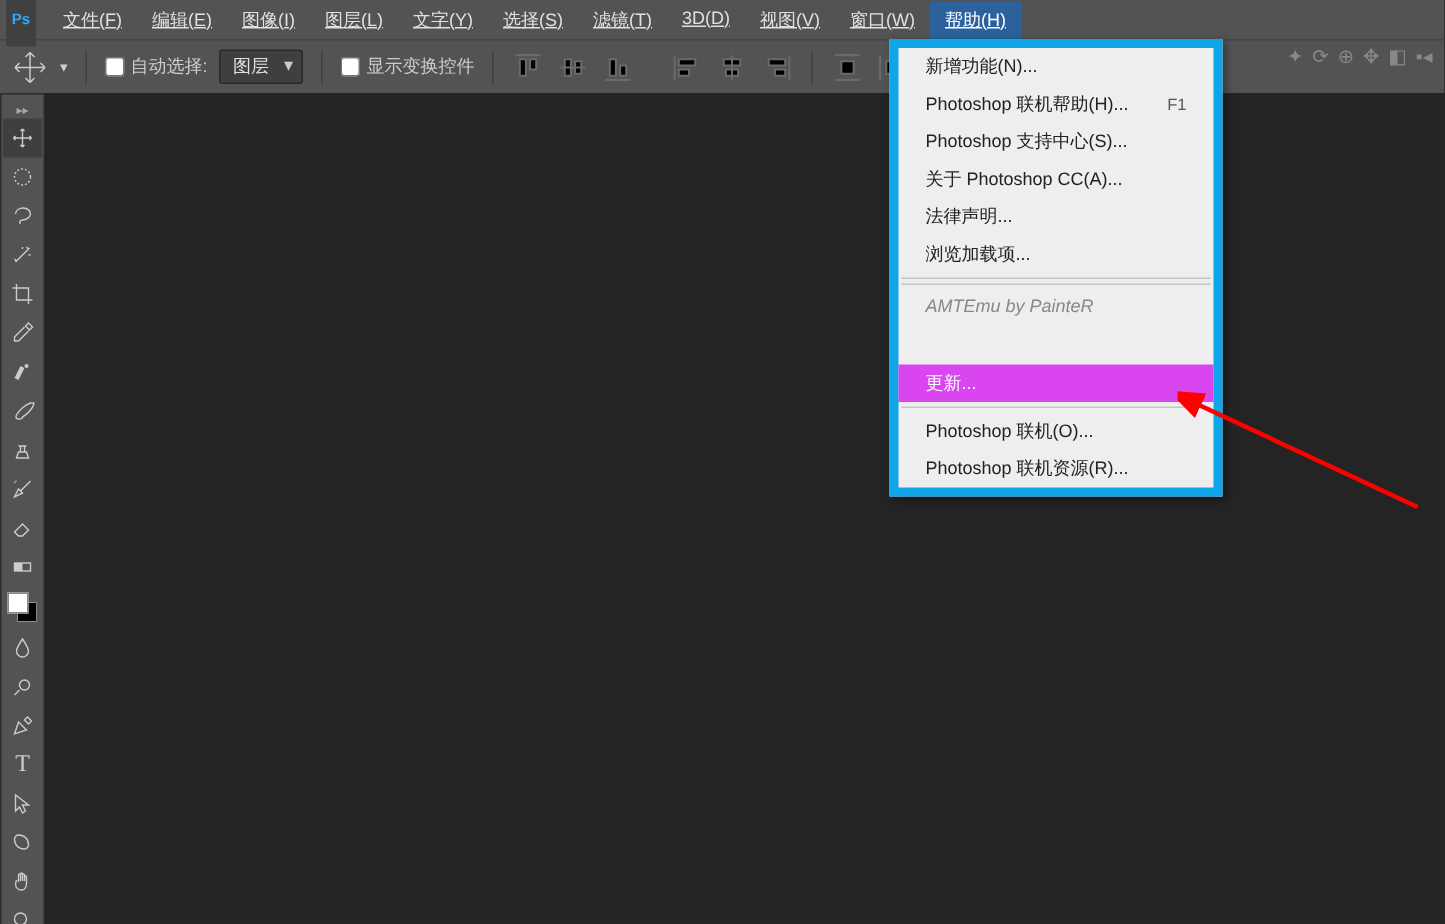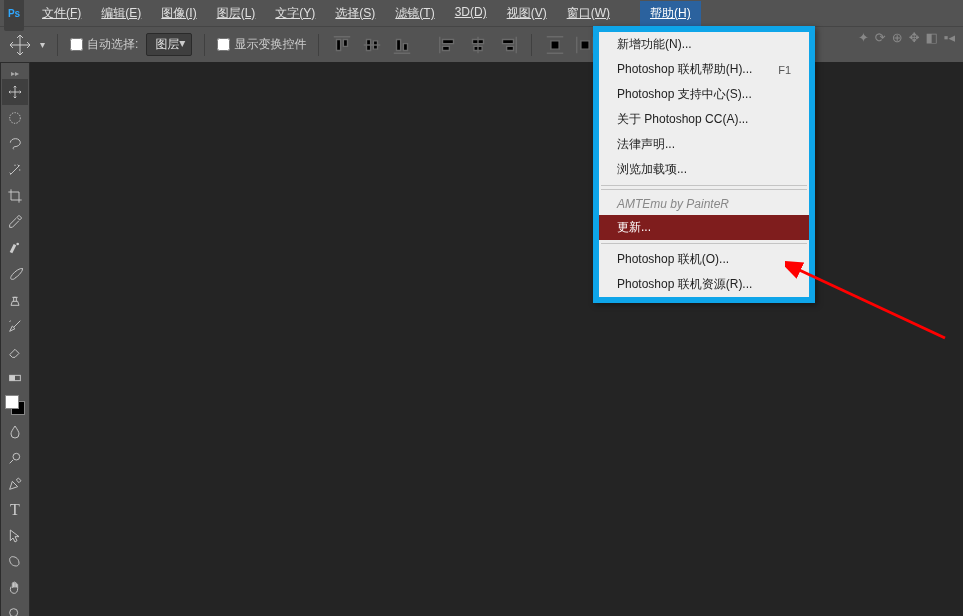--- a/index.html
+++ b/index.html
@@ -2,29 +2,29 @@
 <html><head>
 <meta charset="utf-8">
 <style>
 * { margin:0; padding:0; box-sizing:border-box; font-family:"Microsoft YaHei","Segoe UI",sans-serif; }
 body { background:#242424; width:963px; height:616px; overflow:hidden; position:relative; color:#e0e0e0; }
 
 
 .menu-bar { height:26px; background:#535353; display:flex; align-items:center; padding:0 4px; font-size:12px; }
 .ps-logo { width:20px; height:36px; background:#404040; color:#30a8ff; font-weight:bold; font-size:10px; display:flex; align-items:center; justify-content:center; border-radius:2px; margin-right:8px; }
 .menu-item { padding:4px 10px; cursor:default; color:#e0e0e0;text-decoration:underline; }
-.menu-item.active { background:#2b629e; color:#fff;margin-left:20px; }
+.menu-item.active { background:#2b629e; color:#fff; }
 
 
 .options-bar { height:36px; background:#535353; border-top:1px solid #454545; display:flex; align-items:center; padding:0 8px; font-size:12px; gap:8px; }
 .opt-icon { width:24px; height:24px; display:flex; align-items:center; justify-content:center; color:#ccc; }
 .opt-divider { width:1px; height:22px; background:#404040; margin:0 4px; }
 .opt-check { display:flex; align-items:center; gap:4px; color:#ccc; }
 .opt-check input{ accent-color:#888; }
-.opt-select { background:#3f3f3f; color:#e0e0e0; border:1px solid #2a2a2a; padding:2px 12px 2px 8px; font-size:12px; position:relative; border-radius:2px; }
+.opt-select { background:#3f3f3f; color:#e0e0e0; border:1px solid #2a2a2a; padding:2px 22px 2px 8px; font-size:12px; position:relative; border-radius:2px; }
 .opt-select::after{content:"▾"; position:absolute; right:6px; color:#ccc;}
 .align-btn { width:22px; height:22px; display:flex; align-items:center; justify-content:center; color:#6a6a6a; }
 .opt-flex { flex:1; }
 .right-icons { position:absolute; right:8px; top:30px; display:flex; gap:6px; color:#888; font-size:13px; }
 
 
 .toolbox { position:absolute; left:0; top:62px; width:30px; background:#535353; border:1px solid #2c2c2c; display:flex; flex-direction:column; align-items:center; padding-top:6px; }
 .toolbox .expand { height:8px; width:100%; display:flex; justify-content:center; color:#aaa; font-size:8px; margin-bottom:2px;}
 .tool-btn { width:26px; height:26px; display:flex; align-items:center; justify-content:center; color:#ccc; font-size:14px; position:relative; margin-bottom:0px; }
 .tool-btn.active { background:#3f3f3f; }
@@ -33,21 +33,21 @@
 .swatch .fg { position:absolute; width:14px; height:14px; background:#fff; border:1px solid #888; left:0; top:0; }
 .swatch .bg { position:absolute; width:14px; height:14px; background:#000; border:1px solid #888; right:0; bottom:0; }
 
 
 .canvas-area { position:absolute; left:30px; top:62px; right:0; bottom:0; background:#242424; }
 
 
 .dropdown { position:absolute; left:593px; top:26px; width:222px; background:#eeeeee; color:#222; border:6px solid #0ea5e9; box-shadow:2px 2px 6px rgba(0,0,0,.4); font-size:12px; z-index:50; }
 .dd-item { padding:4px 18px; display:flex; justify-content:space-between; align-items:center; cursor:default; position:relative; }
 .dd-item.disabled { color:#888;font-style:italic; }
-.dd-item.highlight { background:#7f1d1d; color:#fff; }
+.dd-item.highlight { background:#d946ef; color:#fff;margin-top:28px; }
 .dd-item .shortcut { color:#555; font-size:11px; }
 .dd-item.submenu::after { content:"▸"; position:absolute; right:6px; font-size:10px; color:#333; }
 .dd-sep { height:1px; background:#c4c4c4; margin:3px 2px; }
 
 
 .arrow { position:absolute; pointer-events:none; z-index:60; }
 </style>
 </head>
 <body>
 

